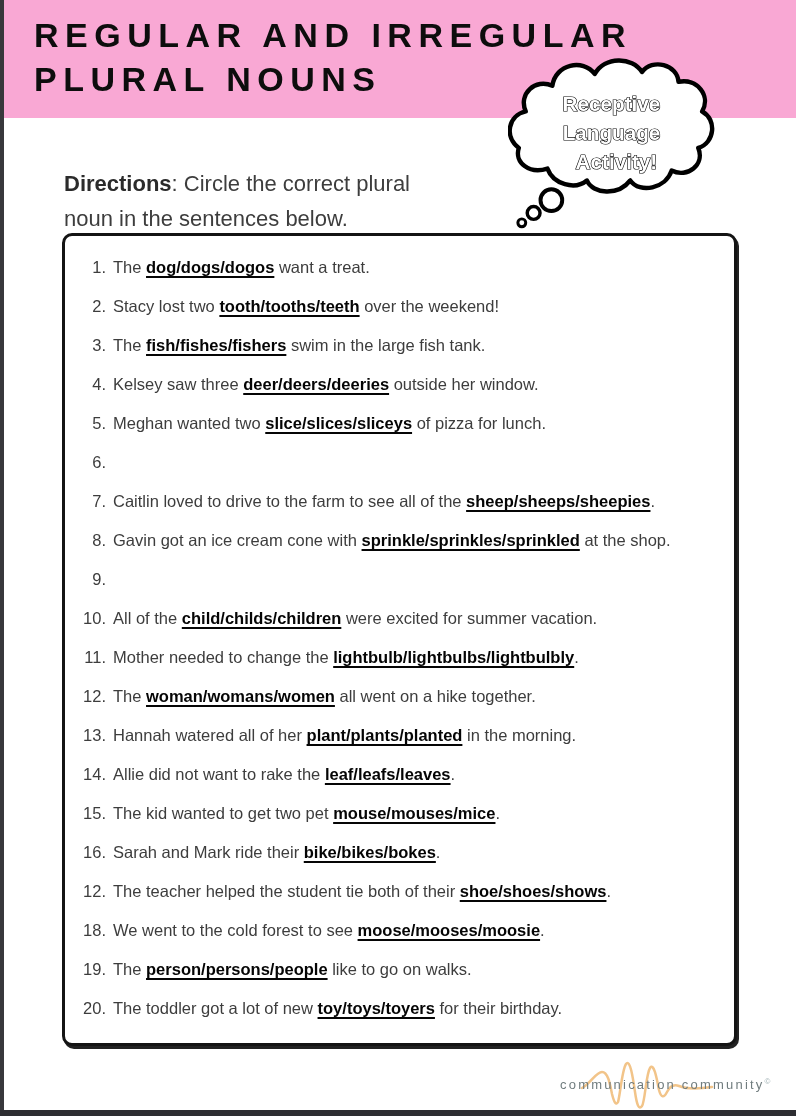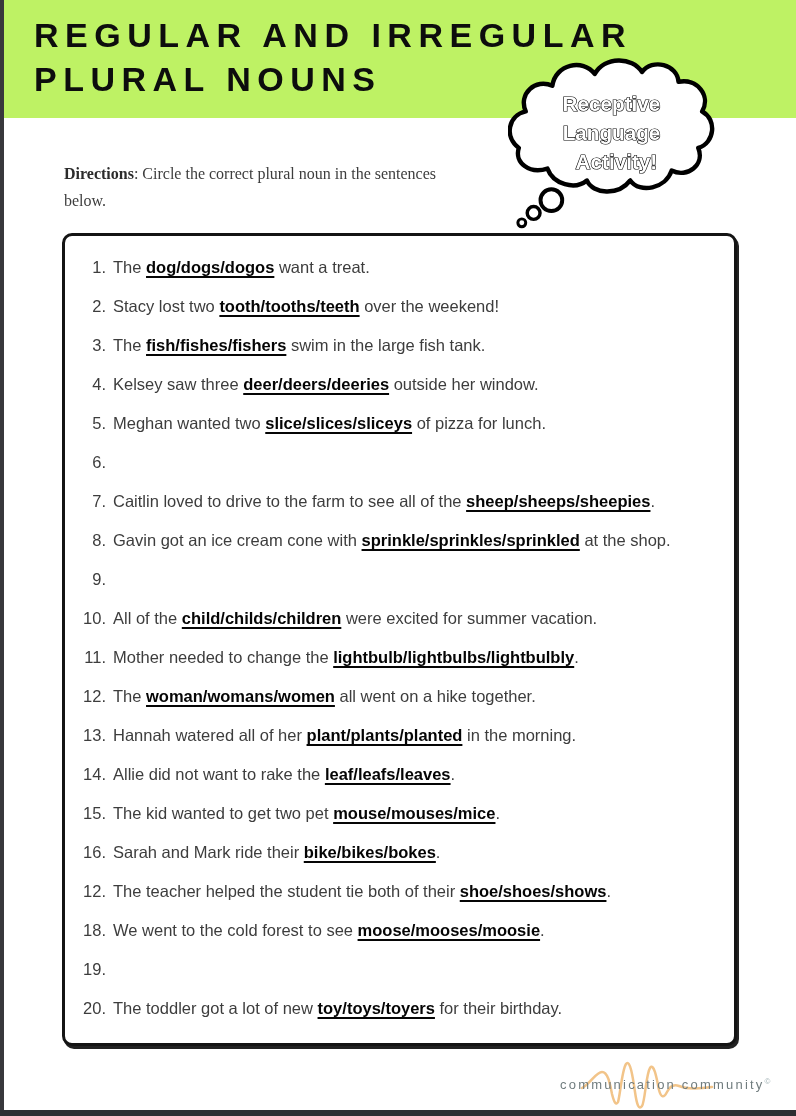--- a/index.html
+++ b/index.html
@@ -11,36 +11,36 @@
     font-family:"Liberation Sans","DejaVu Sans",sans-serif;
     color:#3d3d3d;
   }
   
   .edge-left{position:absolute;left:0;top:0;width:4px;height:1116px;background:#38383c;}
   .edge-bottom{position:absolute;left:0;bottom:0;width:796px;height:6px;background:#2e2e32;}
 
   
   .pink-band{
     position:absolute;left:4px;top:0;right:0;height:118px;
-    background:#bef264;
+    background:#f9a8d4;
   }
   .doc-title{
     margin:0;
     padding:13px 0 0 30px;
     font-size:34px;
     font-weight:bold;
     letter-spacing:6.5px;
     line-height:44px;
     color:#0d0d0d;
   }
 
   
   .directions{
     position:absolute;left:64px;top:144px;width:392px;
-    font-size:16px;line-height:27px;color:#3d3d3d;font-family:Liberation Serif, serif;
+    font-size:22px;line-height:35px;color:#3d3d3d;
   }
   .directions b{color:#2b2b2b;}
 
   
   .bubble{position:absolute;left:508px;top:54px;width:207px;height:176px;}
   .bubble svg{width:100%;height:100%;}
   .bubble text{
     font-family:"Liberation Sans","DejaVu Sans",sans-serif;
     font-weight:bold;font-size:21px;
     fill:#ffffff;stroke:#000000;stroke-width:1.25px;
@@ -185,20 +185,21 @@
         <li>
       <span class="num">12.</span>
       <span class="txt"><span>The teacher helped the student tie both of their </span><span class="choice">shoe/shoes/shows</span><span>.</span></span>
     </li>
         <li>
       <span class="num">18.</span>
       <span class="txt"><span>We went to the cold forest to see </span><span class="choice">moose/mooses/moosie</span><span>.</span></span>
     </li>
         <li>
       <span class="num">19.</span>
+      <span class="txt"><span>The </span><span class="choice">person/persons/people</span><span> like to go on walks.</span></span>
     </li>
         <li>
       <span class="num">20.</span>
       <span class="txt"><span>The toddler got a lot of new </span><span class="choice">toy/toys/toyers</span><span> for their birthday.</span></span>
     </li>
       </ol>
   </div>
 
   <svg class="brand-wave" viewBox="0 0 140 54">
     <path d="M 2 30

